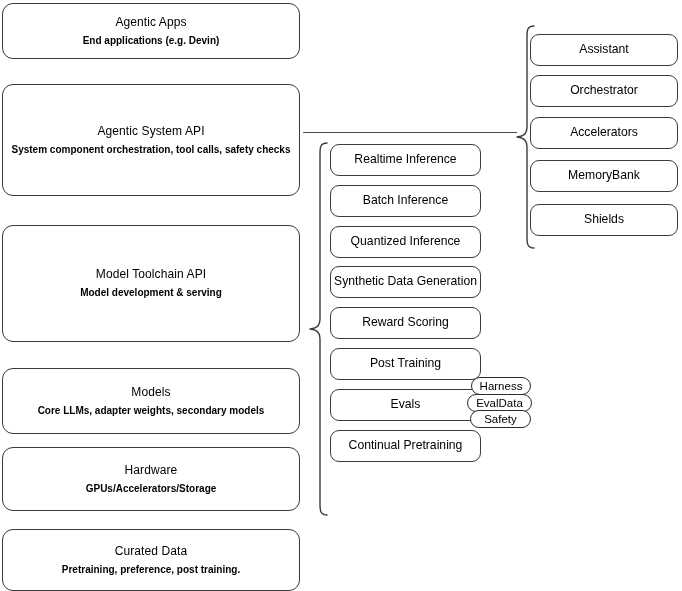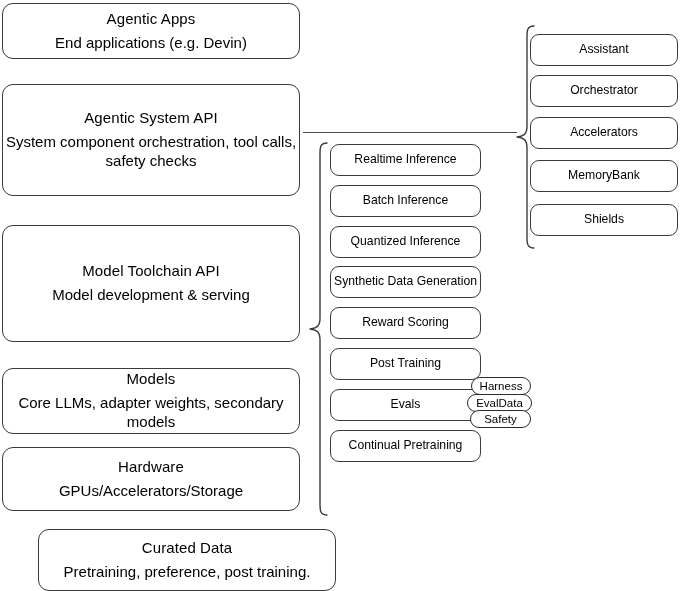--- a/index.html
+++ b/index.html
@@ -30,28 +30,29 @@
     display: flex;
     flex-direction: column;
     align-items: center;
     justify-content: center;
     text-align: center;
     line-height: 1.25;
   }
 
   
   .layer .layer-title {
-    font-size: 15px;
+    font-size: 12px;
     color: #000;
     letter-spacing: .1px;
   }
   .layer .layer-sub {
-    font-size: 15px;
+    font-size: 10px;
     color: #000;
     margin-top: 5px;
+    font-weight: bold;
   }
 
   
   .cap {
     font-size: 12.2px;
     border-radius: 9px;
     border-width: 1.4px;
   }
 
   
@@ -114,21 +115,21 @@
   <div class="node layer" style="left:2px; top:368px; width:298px; height:66px;">
     <div class="layer-title">Models</div>
     <div class="layer-sub">Core LLMs, adapter weights, secondary models</div>
   </div>
 
   <div class="node layer" style="left:2px; top:447px; width:298px; height:64px;">
     <div class="layer-title">Hardware</div>
     <div class="layer-sub">GPUs/Accelerators/Storage</div>
   </div>
 
-  <div class="node layer" style="left:2px; top:529px; width:298px; height:62px;margin-left:36px;">
+  <div class="node layer" style="left:2px; top:529px; width:298px; height:62px;">
     <div class="layer-title">Curated Data</div>
     <div class="layer-sub">Pretraining, preference, post training.</div>
   </div>
 
   <div class="connector" style="left:303px; top:132px; width:214px;"></div>
 
   <div class="brace" style="left:307px; top:142px; width:22px; height:374px;">
     <svg width="22" height="374" viewBox="0 0 22 374" aria-hidden="true">
       <path d="M20 1 C13 1, 13 6, 13 12 L13 176 C13 183, 11 186, 3 187 C11 188, 13 191, 13 198 L13 362 C13 368, 13 373, 20 373"></path>
     </svg>

